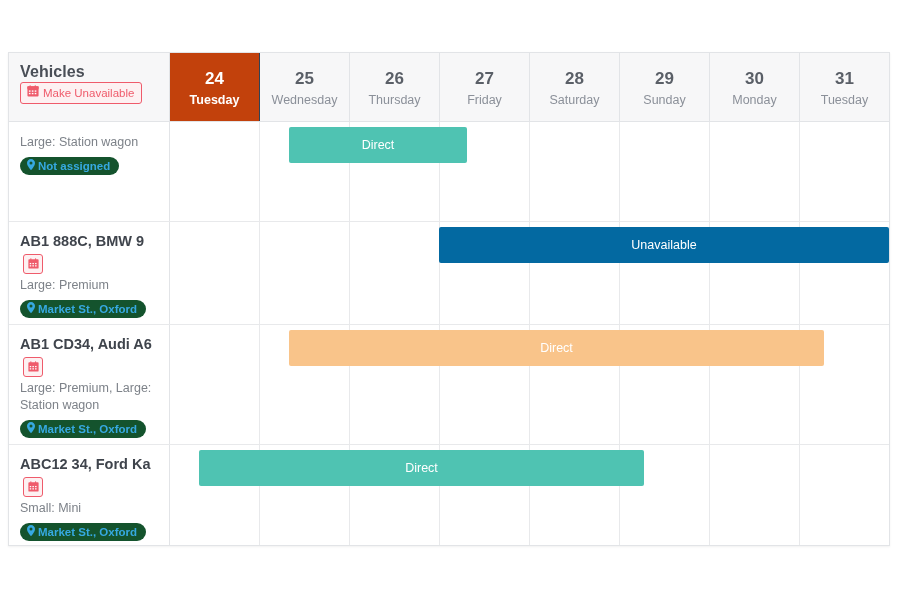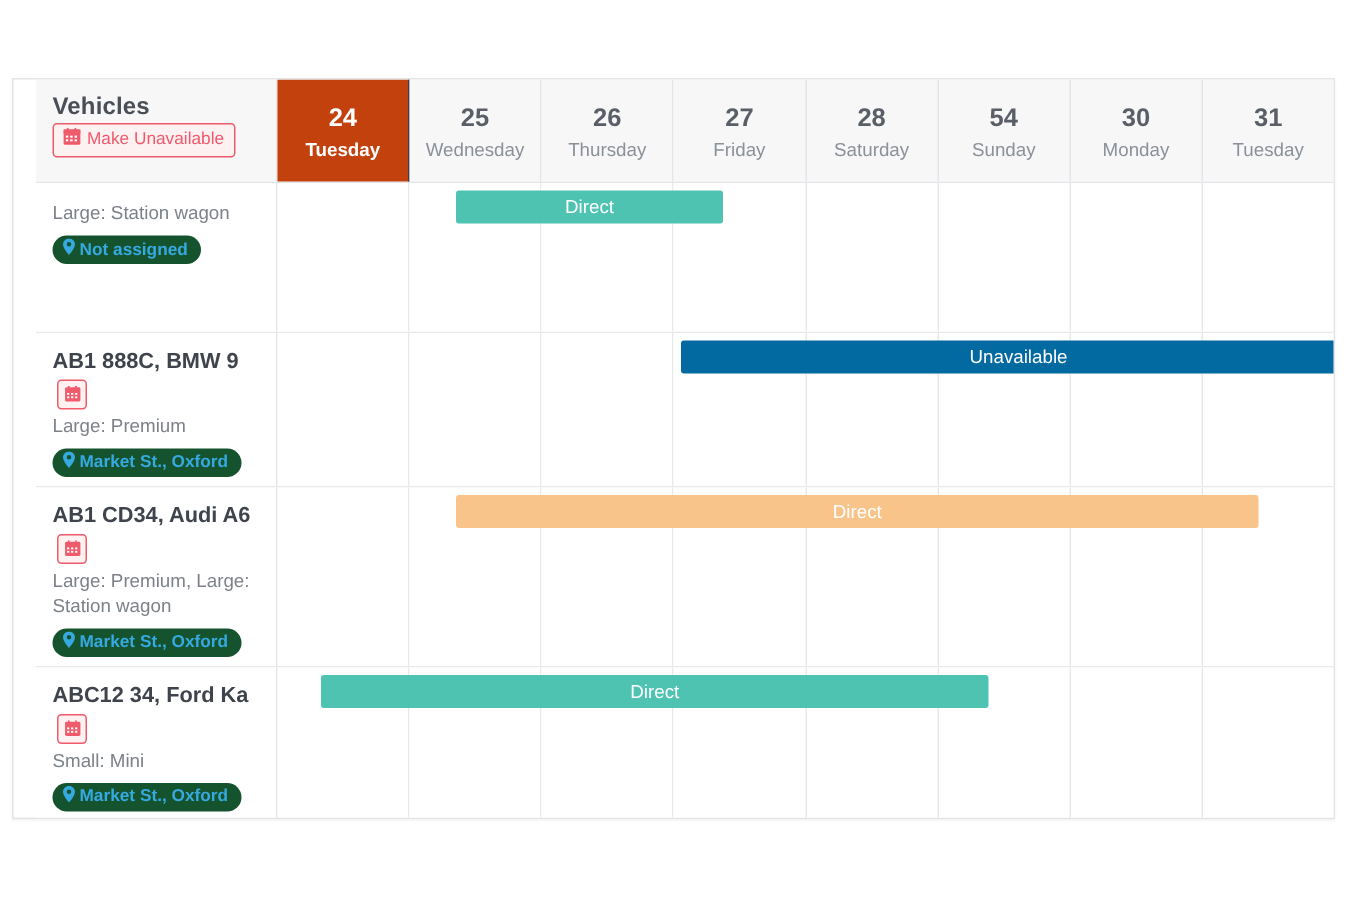--- a/index.html
+++ b/index.html
@@ -16,21 +16,20 @@
     position: absolute;
     left: 8px;
     top: 52px;
     width: 882px;
     height: 494px;
     background: #ffffff;
     border: 1px solid #e2e4e7;
     box-shadow: 0 1px 2px rgba(0,0,0,0.06);
     box-sizing: border-box;
     overflow: hidden;
-    padding-left: 15px;
   }
 
   
   .cal-header {
     display: flex;
     height: 69px;
     box-sizing: border-box;
     border-bottom: 1px solid #e2e4e7;
   }
 
@@ -185,21 +184,21 @@
     position: absolute;
     left: 161px;
     right: 0;
     top: 0;
     bottom: 0;
     pointer-events: none;
   }
 
   .booking-bar {
     position: absolute;
-    height: 22px;
+    height: 36px;
     border-radius: 2px;
     display: flex;
     align-items: center;
     justify-content: center;
     color: #ffffff;
     font-size: 12.5px;
     line-height: 22px;
     white-space: nowrap;
     overflow: hidden;
     pointer-events: auto;
@@ -254,21 +253,21 @@
       </div>
       <div class="day-col">
         <span class="dnum">27</span>
         <span class="dname">Friday</span>
       </div>
       <div class="day-col">
         <span class="dnum">28</span>
         <span class="dname">Saturday</span>
       </div>
       <div class="day-col">
-        <span class="dnum">54</span>
+        <span class="dnum">29</span>
         <span class="dname">Sunday</span>
       </div>
       <div class="day-col">
         <span class="dnum">30</span>
         <span class="dname">Monday</span>
       </div>
       <div class="day-col">
         <span class="dnum">31</span>
         <span class="dname">Tuesday</span>
       </div>

